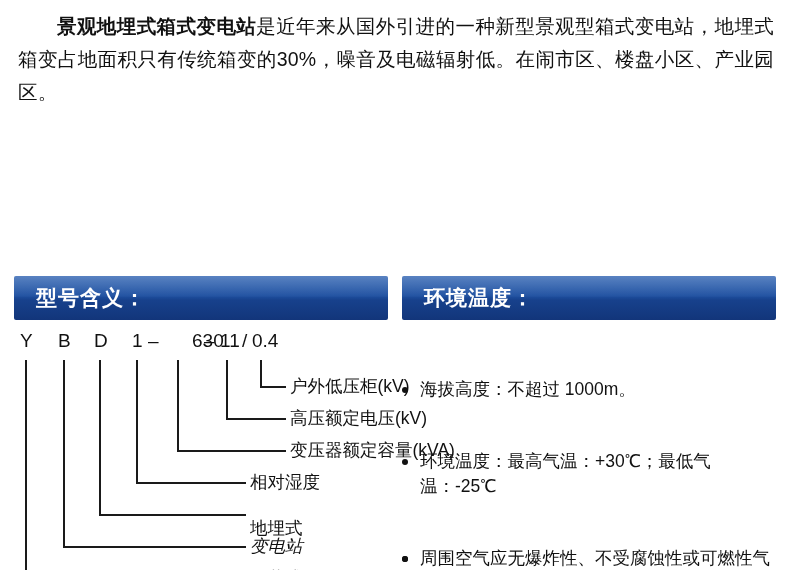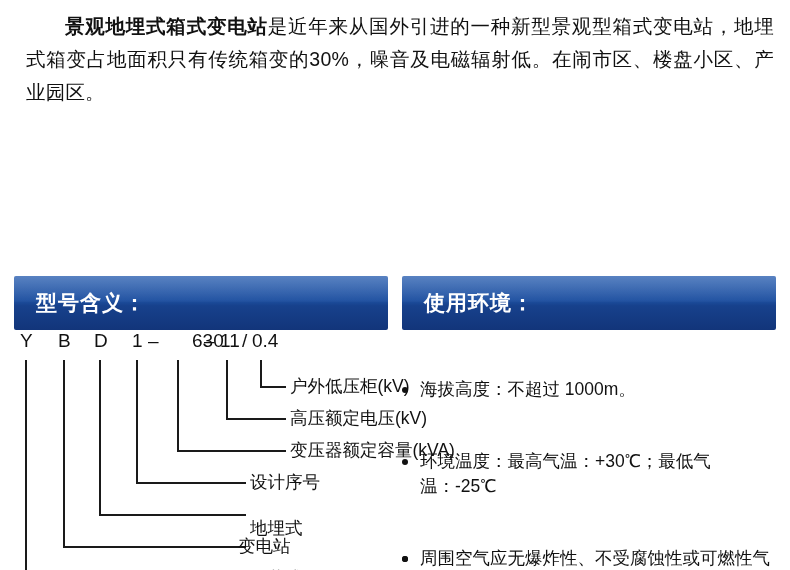--- a/index.html
+++ b/index.html
@@ -23,40 +23,40 @@
 
   
   .intro {
     padding: 10px 16px 0 14px;
   }
   .para {
     font-size: 19.5px;
     line-height: 33px;
     letter-spacing: 0.2px;
     text-indent: 2em;
-    margin: 0 0 3px 12px;
+    margin: 0 0 3px 4px;
     color: #111111;
     text-align: justify;
   }
   .para b {
     font-weight: bold;
   }
 
   
   .bars {
     position: absolute;
     top: 276px;
     left: 14px;
     width: 762px;
     display: flex;
     gap: 14px;
   }
   .bar {
     position: relative;
-    height: 54px;
+    height: 44px;
     flex: 1 1 0;
     background: linear-gradient(180deg, #2a5fb0 0%, #1d4fa0 45%, #17418c 55%, #12357a 100%);
     border-radius: 2px;
     display: flex;
     align-items: center;
     overflow: hidden;
   }
   .bar::after {
     content: "";
     position: absolute;
@@ -153,21 +153,21 @@
 
   <div class="intro">
     <p class="para"><b>景观地埋式箱式变电站</b><span>是近年来从国外引进的一种新型景观型箱式变电站，地埋式箱变占地面积只有传统箱变的30%，噪音及电磁辐射低。在闹市区、楼盘小区、产业园区。</span></p>
   </div>
 
   <div class="bars">
     <div class="bar">
       <span class="bar-label">型号含义：</span>
     </div>
     <div class="bar">
-      <span class="bar-label">使用环境：</span>
+      <span class="bar-label">环境温度：</span>
     </div>
   </div>
 
   <div class="model">
 
     <div class="model-code">
       <span style="left:6px;">Y</span>
       <span style="left:44px;">B</span>
       <span style="left:80px;">D</span>
       <span style="left:118px;">1</span>
@@ -190,23 +190,23 @@
     <div class="hline" style="left:246px; top:56px;  width:26px;"></div>
     <div class="hline" style="left:212px; top:88px;  width:60px;"></div>
     <div class="hline" style="left:163px; top:120px; width:109px;"></div>
     <div class="hline" style="left:122px; top:152px; width:110px;"></div>
     <div class="hline" style="left:85px;  top:184px; width:147px;"></div>
     <div class="hline" style="left:49px;  top:216px; width:183px;"></div>
 
     <div class="mlabel" style="left:276px; top:47px;">户外低压柜(kV)</div>
     <div class="mlabel" style="left:276px; top:111px;">变压器额定容量(kVA)</div>
     <div class="mlabel" style="left:276px; top:79px;">高压额定电压(kV)</div>
-    <div class="mlabel" style="left:236px; top:143px;">设计序号</div>
+    <div class="mlabel" style="left:236px; top:143px;">相对湿度</div>
     <div class="mlabel" style="left:236px; top:189px;">地埋式</div>
-    <div class="mlabel" style="left:224px; top:207px;">变电站</div>
+    <div class="mlabel" style="left:236px; top:207px;font-style:italic;">变电站</div>
     <div class="mlabel" style="left:236px; top:239px;">预装式</div>
   </div>
 
   <div class="env">
     <ul class="env-list">
       <li class="env-item">
         <span class="dot"></span>
         <span>海拔高度：不超过 1000m。</span>
       </li>
       <li class="env-item">

